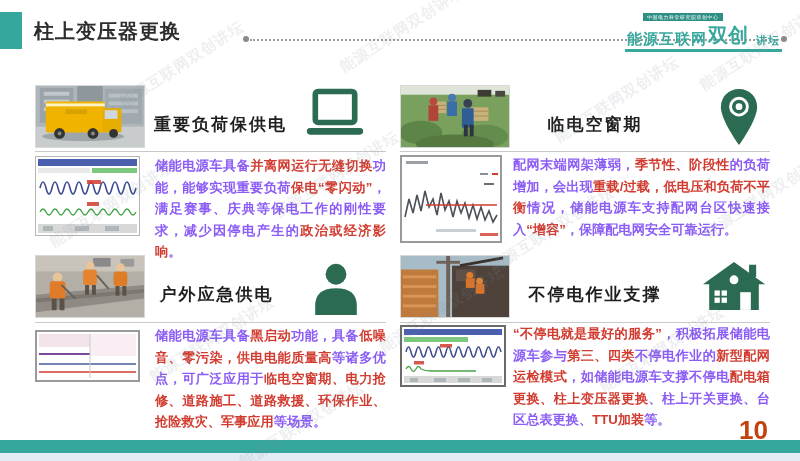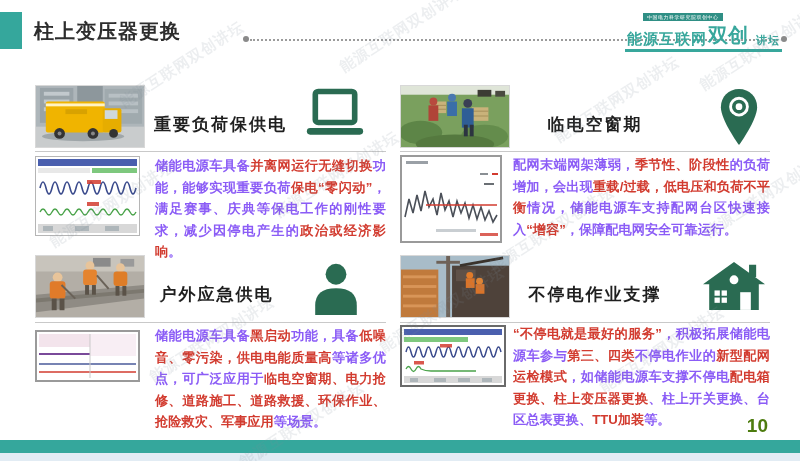--- a/index.html
+++ b/index.html
@@ -33,21 +33,21 @@
   .q-icon{position:absolute;}
   .q-icon svg{display:block;width:100%;height:100%;}
   .q-divider{position:absolute;height:1px;background:#c9c9c9;}
   .q-chart{position:absolute;overflow:hidden;}
   .q-chart svg{display:block;width:100%;height:100%;}
   .q-text{position:absolute;margin:0;font-size:13.2px;line-height:21.6px;font-weight:700;color:#2b2b2b;text-align:justify;}
   .seg-red{color:#d23b2f;}
   .seg-black{color:#8b5cf6;}
 
   
-  .page-number{position:absolute;right:32px;top:415px;font-size:19px;font-weight:800;color:#4d7c0f;}
+  .page-number{position:absolute;right:32px;top:415px;font-size:26px;font-weight:800;color:#c2410c;}
   .footer-bar{position:absolute;left:0;top:440px;width:800px;height:13px;background:#35a79c;}
   .footer-strip{position:absolute;left:0;top:453px;width:800px;height:8px;background:#e2ecf4;}
 
   
   .wm-layer{position:absolute;inset:0;pointer-events:none;z-index:6;}
   .wm{position:absolute;font-size:15px;font-weight:700;color:#7e8c99;opacity:0.14;transform:rotate(-33deg);white-space:nowrap;letter-spacing:1px;}
 </style>
 </head>
 <body>
 

